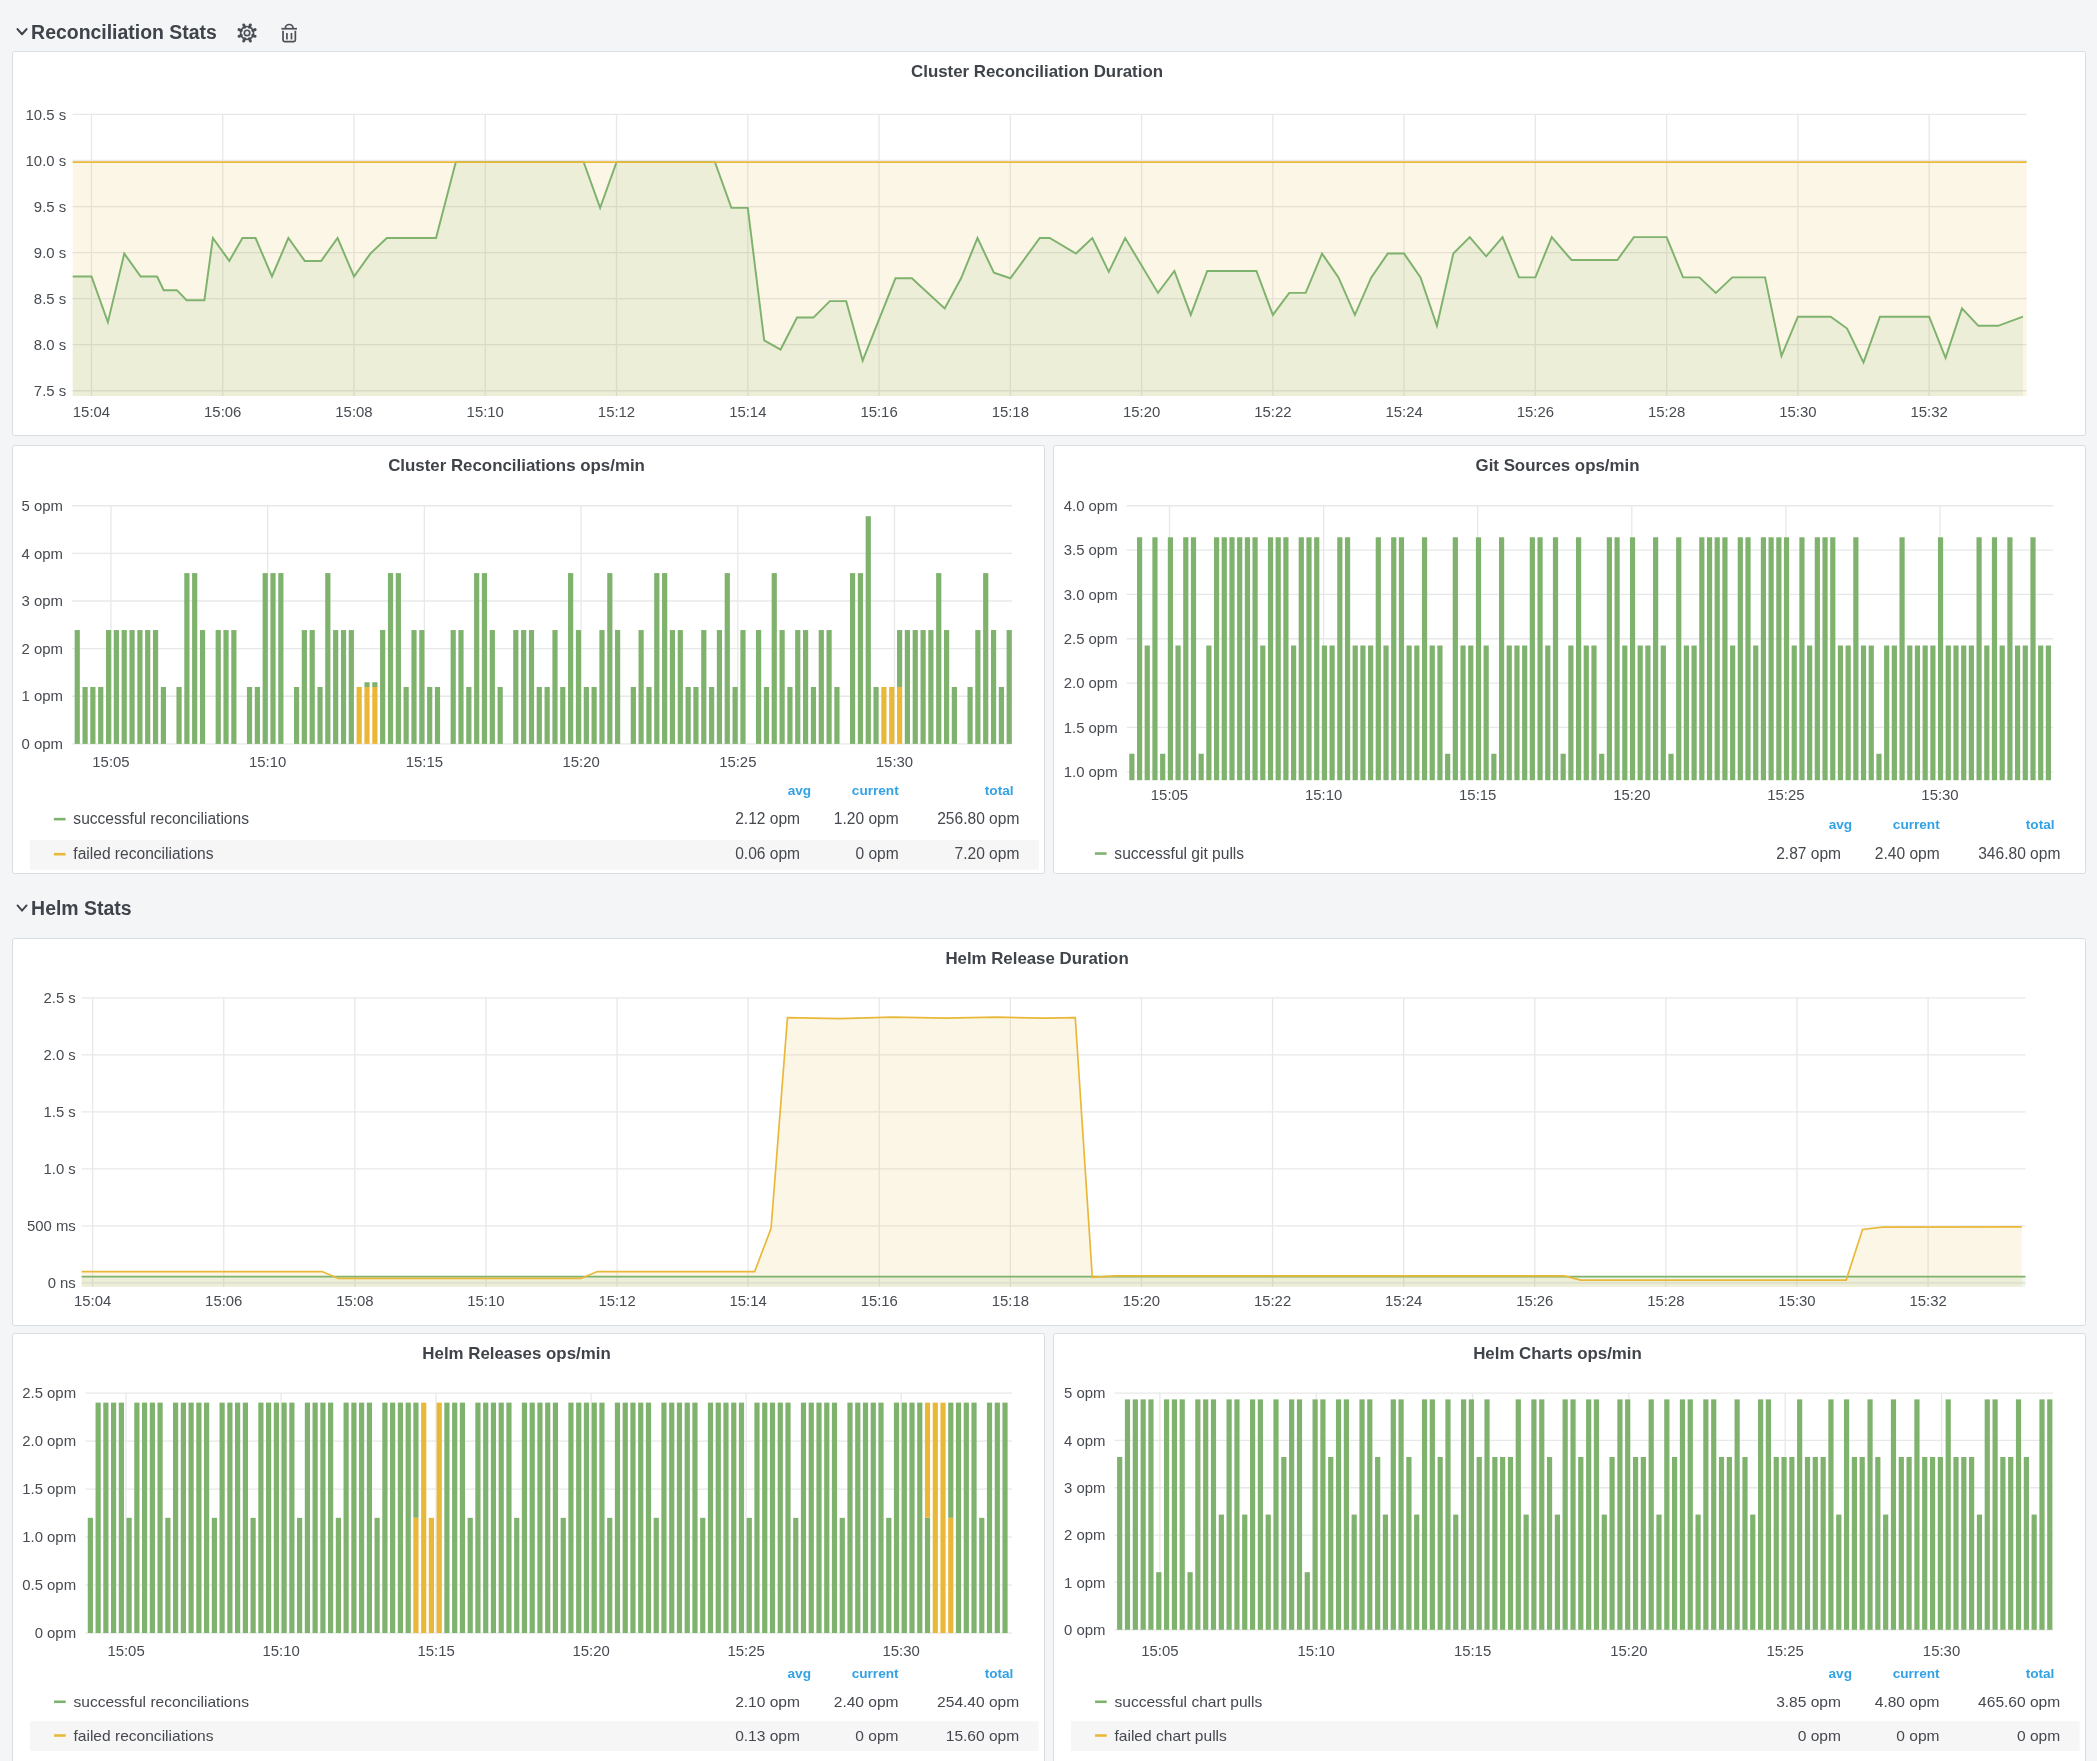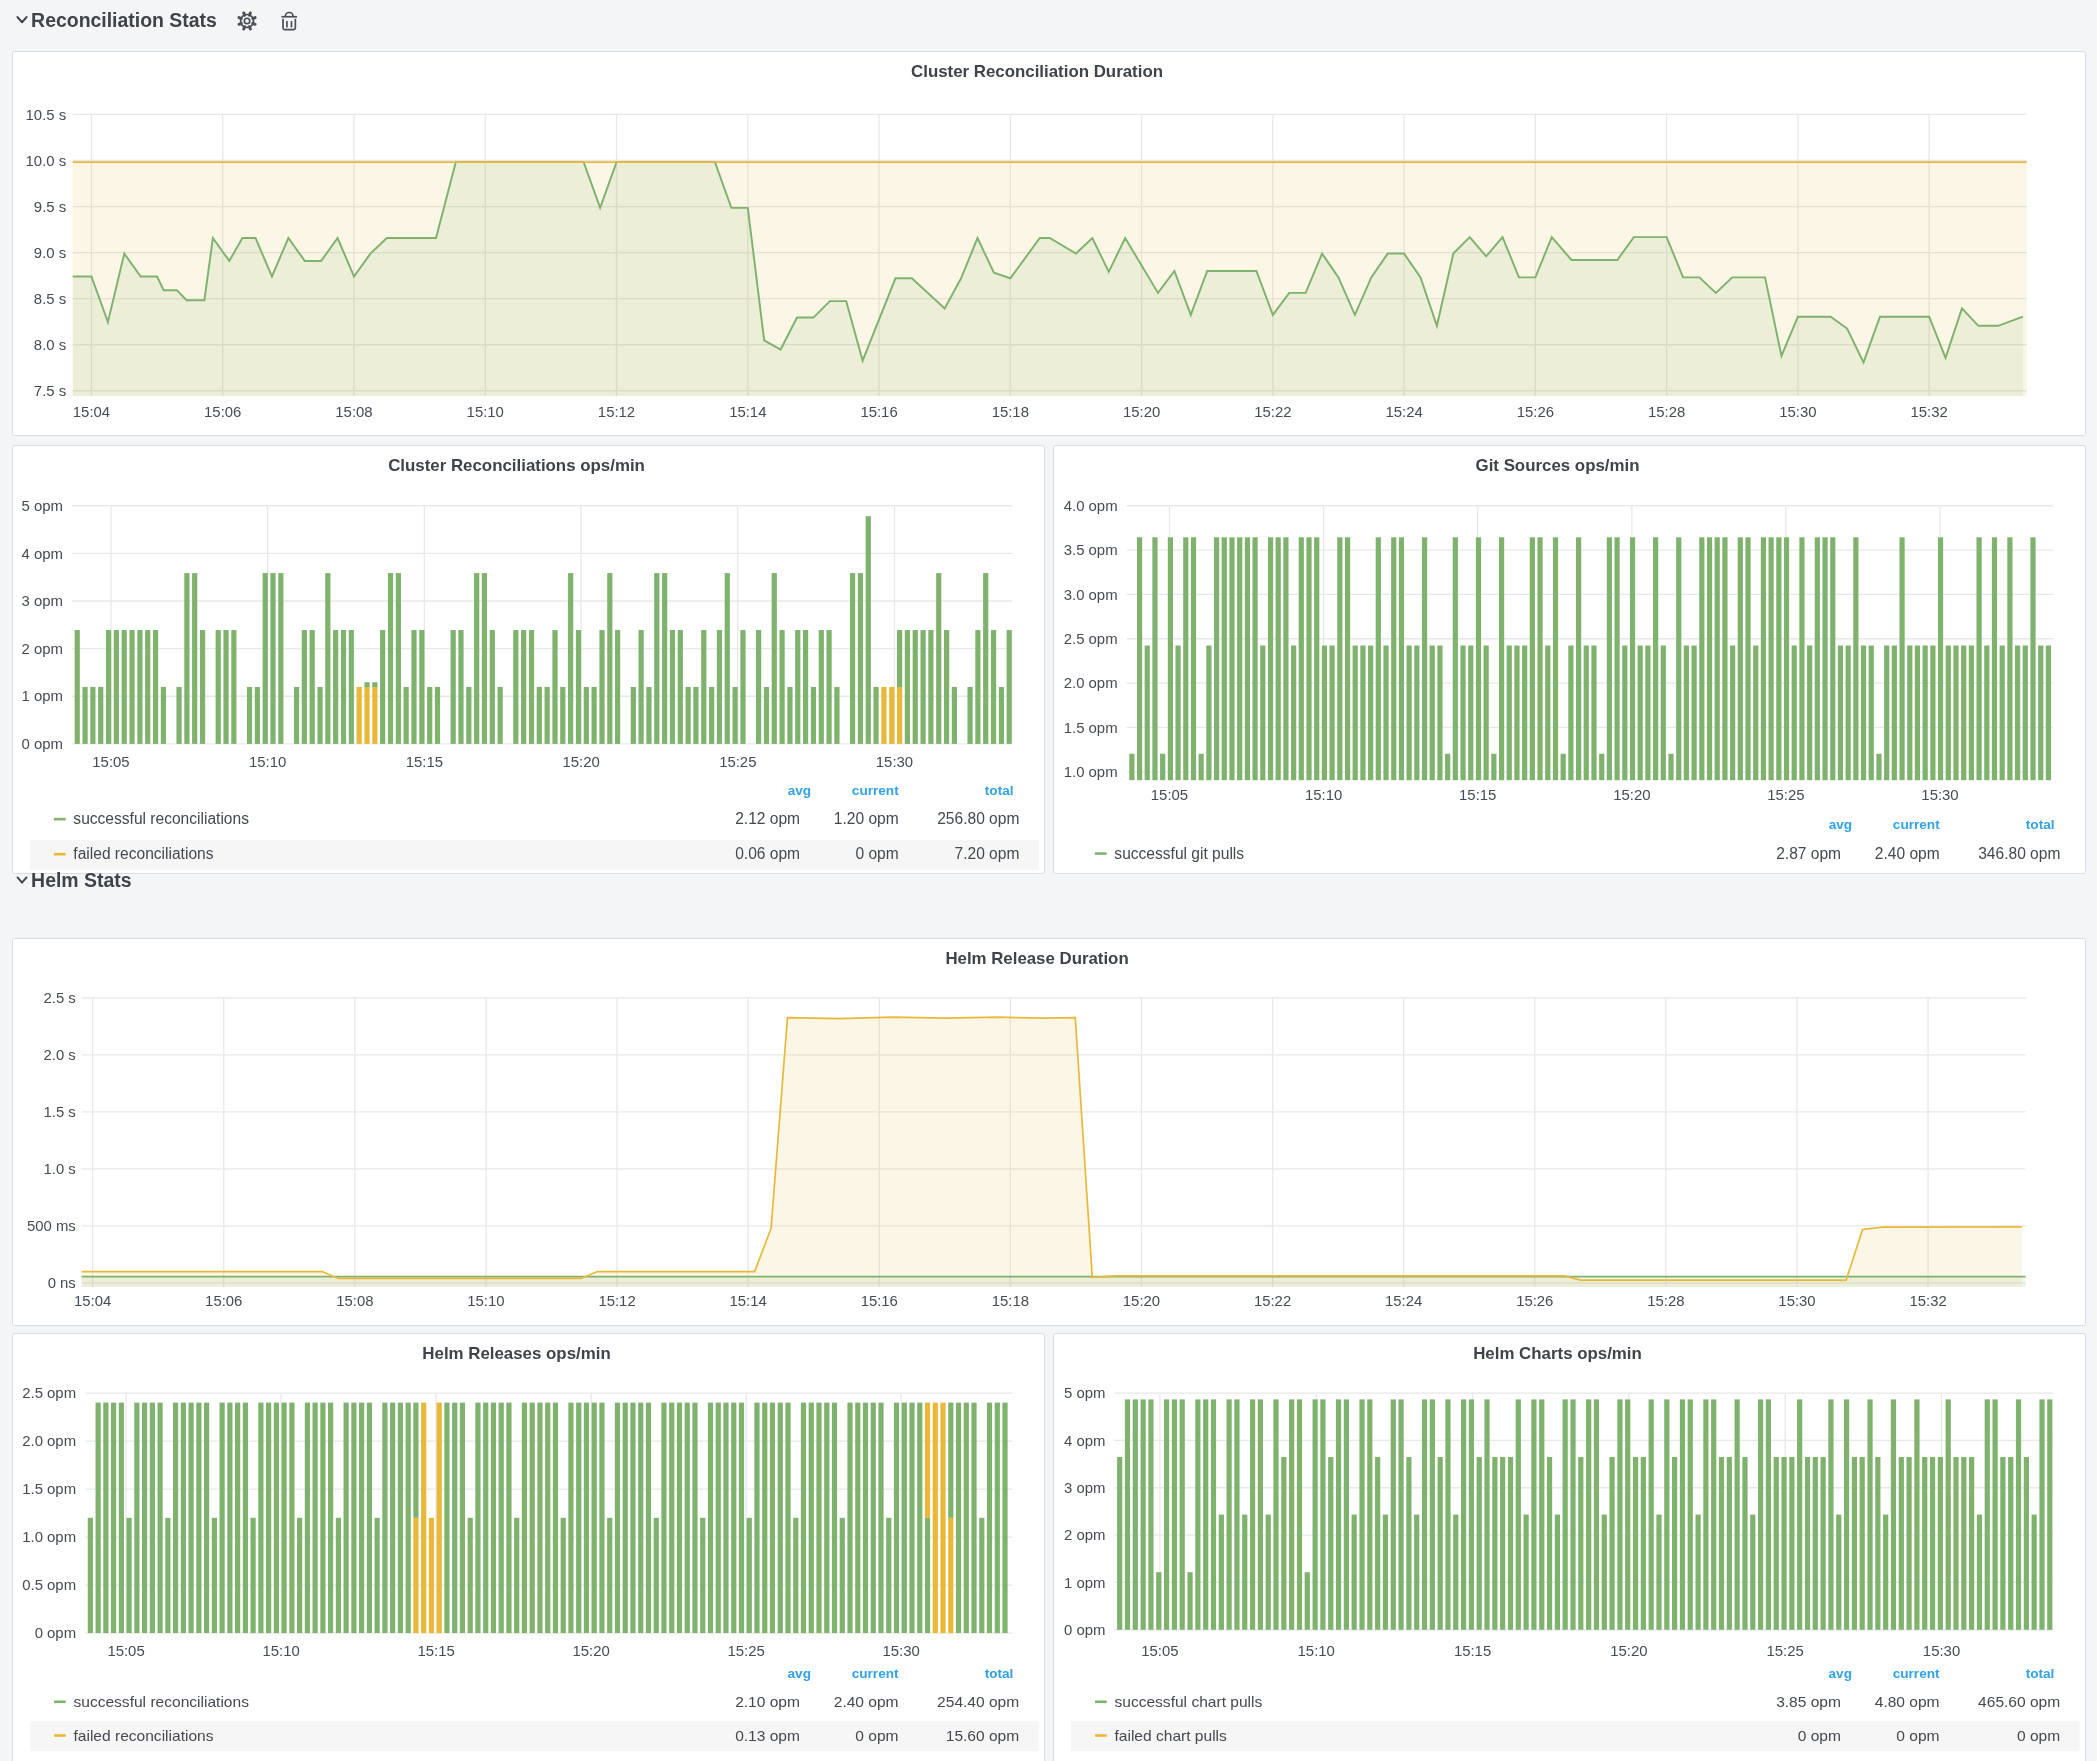--- a/index.html
+++ b/index.html
@@ -6,21 +6,21 @@
   font-family:"Liberation Sans", sans-serif; }
 .panel { position:absolute; background:#fff; border:0.6px solid #d8dce3; border-radius:2.6px; }
 text { font-family:"Liberation Sans", sans-serif; }
 .ax { font-size:23px; fill:#474b52; }
 .ptitle { font-size:26px; font-weight:bold; fill:#3f434a; }
 .rowtitle { font-size:30px; font-weight:bold; fill:#3f434a; }
 .lhead { font-size:21px; font-weight:bold; fill:#33a2e5; }
 .leg { font-size:24px; fill:#45494f; }
 </style></head>
 <body>
-<div style="position:absolute;left:0;top:0;width:2097px;height:51px">
+<div style="position:absolute;left:0;top:12px;width:2097px;height:51px">
 <svg width="2097" height="51" xmlns="http://www.w3.org/2000/svg" viewBox="0 0 3234 78">
 <polyline points="27,26 34,34 41,26" fill="none" stroke="#3f434a" stroke-width="3.2" stroke-linecap="round" stroke-linejoin="round"></polyline>
 <text x="48" y="41" class="rowtitle">Reconciliation Stats</text>
 <circle cx="381" cy="32" r="10" fill="none" stroke="#4b4f56" stroke-width="2.6"></circle>
       <line x1="389.9" y1="35.7" x2="393.4" y2="37.1" stroke="#4b4f56" stroke-width="4.6" stroke-linecap="round"></line>
       <line x1="384.7" y1="40.9" x2="386.1" y2="44.4" stroke="#4b4f56" stroke-width="4.6" stroke-linecap="round"></line>
       <line x1="377.3" y1="40.9" x2="375.9" y2="44.4" stroke="#4b4f56" stroke-width="4.6" stroke-linecap="round"></line>
       <line x1="372.1" y1="35.7" x2="368.6" y2="37.1" stroke="#4b4f56" stroke-width="4.6" stroke-linecap="round"></line>
       <line x1="372.1" y1="28.3" x2="368.6" y2="26.9" stroke="#4b4f56" stroke-width="4.6" stroke-linecap="round"></line>
       <line x1="377.3" y1="23.1" x2="375.9" y2="19.6" stroke="#4b4f56" stroke-width="4.6" stroke-linecap="round"></line>
@@ -396,21 +396,21 @@
 <text x="1230" y="590" text-anchor="end" class="lhead">avg</text>
 <text x="1365" y="590" text-anchor="end" class="lhead">current</text>
 <text x="1542" y="590" text-anchor="end" class="lhead">total</text>
 <line x1="63" y1="628" x2="81" y2="628" stroke="#7EB26D" stroke-width="4"></line>
 <text x="93" y="636" class="leg">successful git pulls</text>
 <text x="1213" y="636" text-anchor="end" class="leg">2.87 opm</text>
 <text x="1365" y="636" text-anchor="end" class="leg">2.40 opm</text>
 <text x="1551" y="636" text-anchor="end" class="leg">346.80 opm</text>
 </svg>
   </div>
-<div style="position:absolute;left:0;top:854px;width:1729px;height:52px">
+<div style="position:absolute;left:0;top:882px;width:1729px;height:52px">
 <svg width="2097" height="52" xmlns="http://www.w3.org/2000/svg" viewBox="0 0 3234 80">
 <polyline points="27,36 34,44 41,36" fill="none" stroke="#3f434a" stroke-width="3" stroke-linecap="round"></polyline>
 <text x="48" y="51" class="rowtitle">Helm Stats</text>
 </svg></div>
 <div class="panel" style="left:11.7px;top:938px;width:2074px;height:388px">
 <svg width="2074" height="388" style="position:absolute;left:0;top:0" xmlns="http://www.w3.org/2000/svg" viewBox="0 0 3198 599">
 <line x1="104" y1="91.0" x2="3105" y2="91.0" stroke="#e8e8ea" stroke-width="2"></line>
 <line x1="104" y1="179.0" x2="3105" y2="179.0" stroke="#e8e8ea" stroke-width="2"></line>
 <line x1="104" y1="267.0" x2="3105" y2="267.0" stroke="#e8e8ea" stroke-width="2"></line>
 <line x1="104" y1="355.0" x2="3105" y2="355.0" stroke="#e8e8ea" stroke-width="2"></line>

